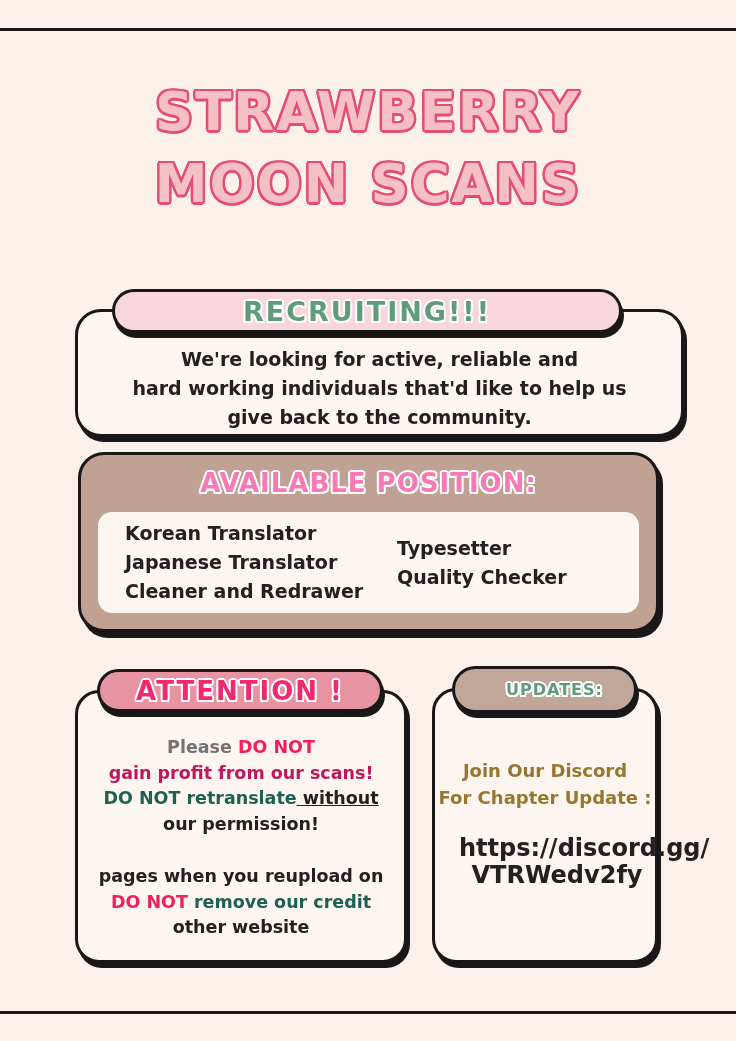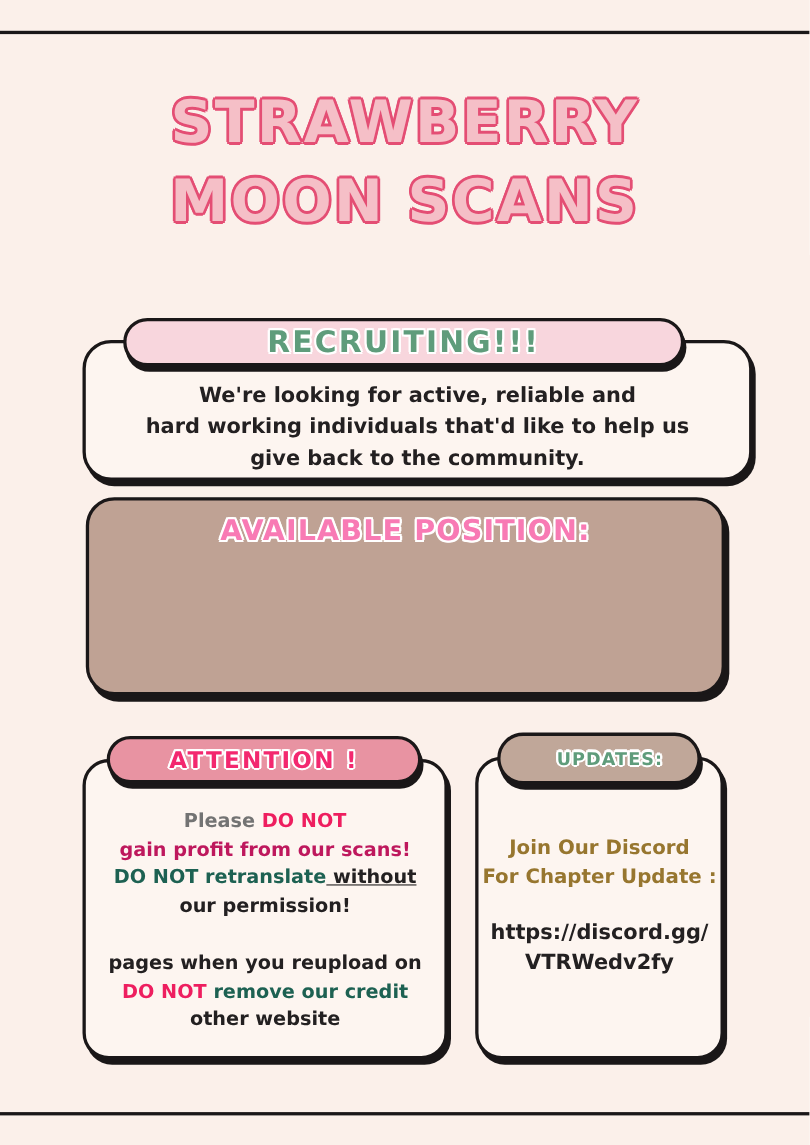--- a/index.html
+++ b/index.html
@@ -58,33 +58,33 @@
   .pos-inner{position:absolute;left:17px;right:17px;top:57px;height:101px;
     background:var(--card-background);border-radius:14px;
     display:flex;align-items:center;}
   .pos-col{font-size:19px;line-height:29px;color:var(--ink);}
   .pos-col.left{margin-left:27px;width:262px;}
   .pos-col.right{margin-left:10px;}
 
   
   .attn-box{left:75px;top:690px;width:326px;height:267px;border-radius:24px;}
   .attn-pill{left:19px;top:-24px;width:280px;height:37px;background:var(--attention-badge-bg);}
-  .attn-badge-text{font-size:21px;letter-spacing:2px;color:var(--attention-heading-pink);}
+  .attn-badge-text{font-size:26px;letter-spacing:2px;color:var(--attention-heading-pink);}
   .attn-text{position:absolute;left:0;top:42px;width:100%;text-align:center;
     font-size:17.5px;line-height:25.5px;color:var(--ink);}
   .para-gap{height:27px;}
 
   
   .upd-box{left:432px;top:688px;width:220px;height:269px;border-radius:24px;}
   .upd-pill{left:17px;top:-25px;width:179px;height:41px;background:var(--updates-badge-bg);}
   .upd-badge-text{font-size:16px;letter-spacing:1px;color:var(--badge-green);margin-left:20px;}
   .upd-text{position:absolute;left:0;top:66px;width:100%;text-align:center;}
   .upd-brown{font-size:18px;line-height:27px;color:var(--gold-brown);}
   .upd-gap{height:24px;}
-  .upd-link{font-size:19px;line-height:27px;color:var(--ink);}
+  .upd-link{font-size:24px;line-height:27px;color:var(--ink);margin-left:24px;}
 </style>
 </head>
 <body>
 
 <div class="page">
 
   <div class="hline top"></div>
 
   <header class="title-block">
     <div class="title-line">STRAWBERRY</div>
@@ -97,20 +97,31 @@
     </div>
     <div class="recruit-text">
       <div>We're looking for active, reliable and</div>
       <div>hard working individuals that'd like to help us</div>
       <div>give back to the community.</div>
     </div>
   </section>
 
   <section class="pos-panel">
     <div class="pos-heading outline-white">AVAILABLE POSITION:</div>
+    <div class="pos-inner">
+      <div class="pos-col left">
+        <div>Korean Translator</div>
+        <div>Japanese Translator</div>
+        <div>Cleaner and Redrawer</div>
+      </div>
+      <div class="pos-col right">
+        <div>Typesetter</div>
+        <div>Quality Checker</div>
+      </div>
+    </div>
   </section>
 
   <section class="card attn-box">
     <div class="pill attn-pill">
       <span class="attn-badge-text outline-white">ATTENTION !</span>
     </div>
     <div class="attn-text">
       <div><span style="color: #737373;">Please </span><span style="color: rgb(238, 30, 95);">DO NOT</span></div>
       <div><span style="color: #be185d; margin-top: 34px;">gain profit from our scans!</span></div>
       <div><span style="color: rgb(29, 97, 82);">DO NOT retranslate</span><span style="color: rgb(35, 32, 33); text-decoration: underline;"> without</span></div>

